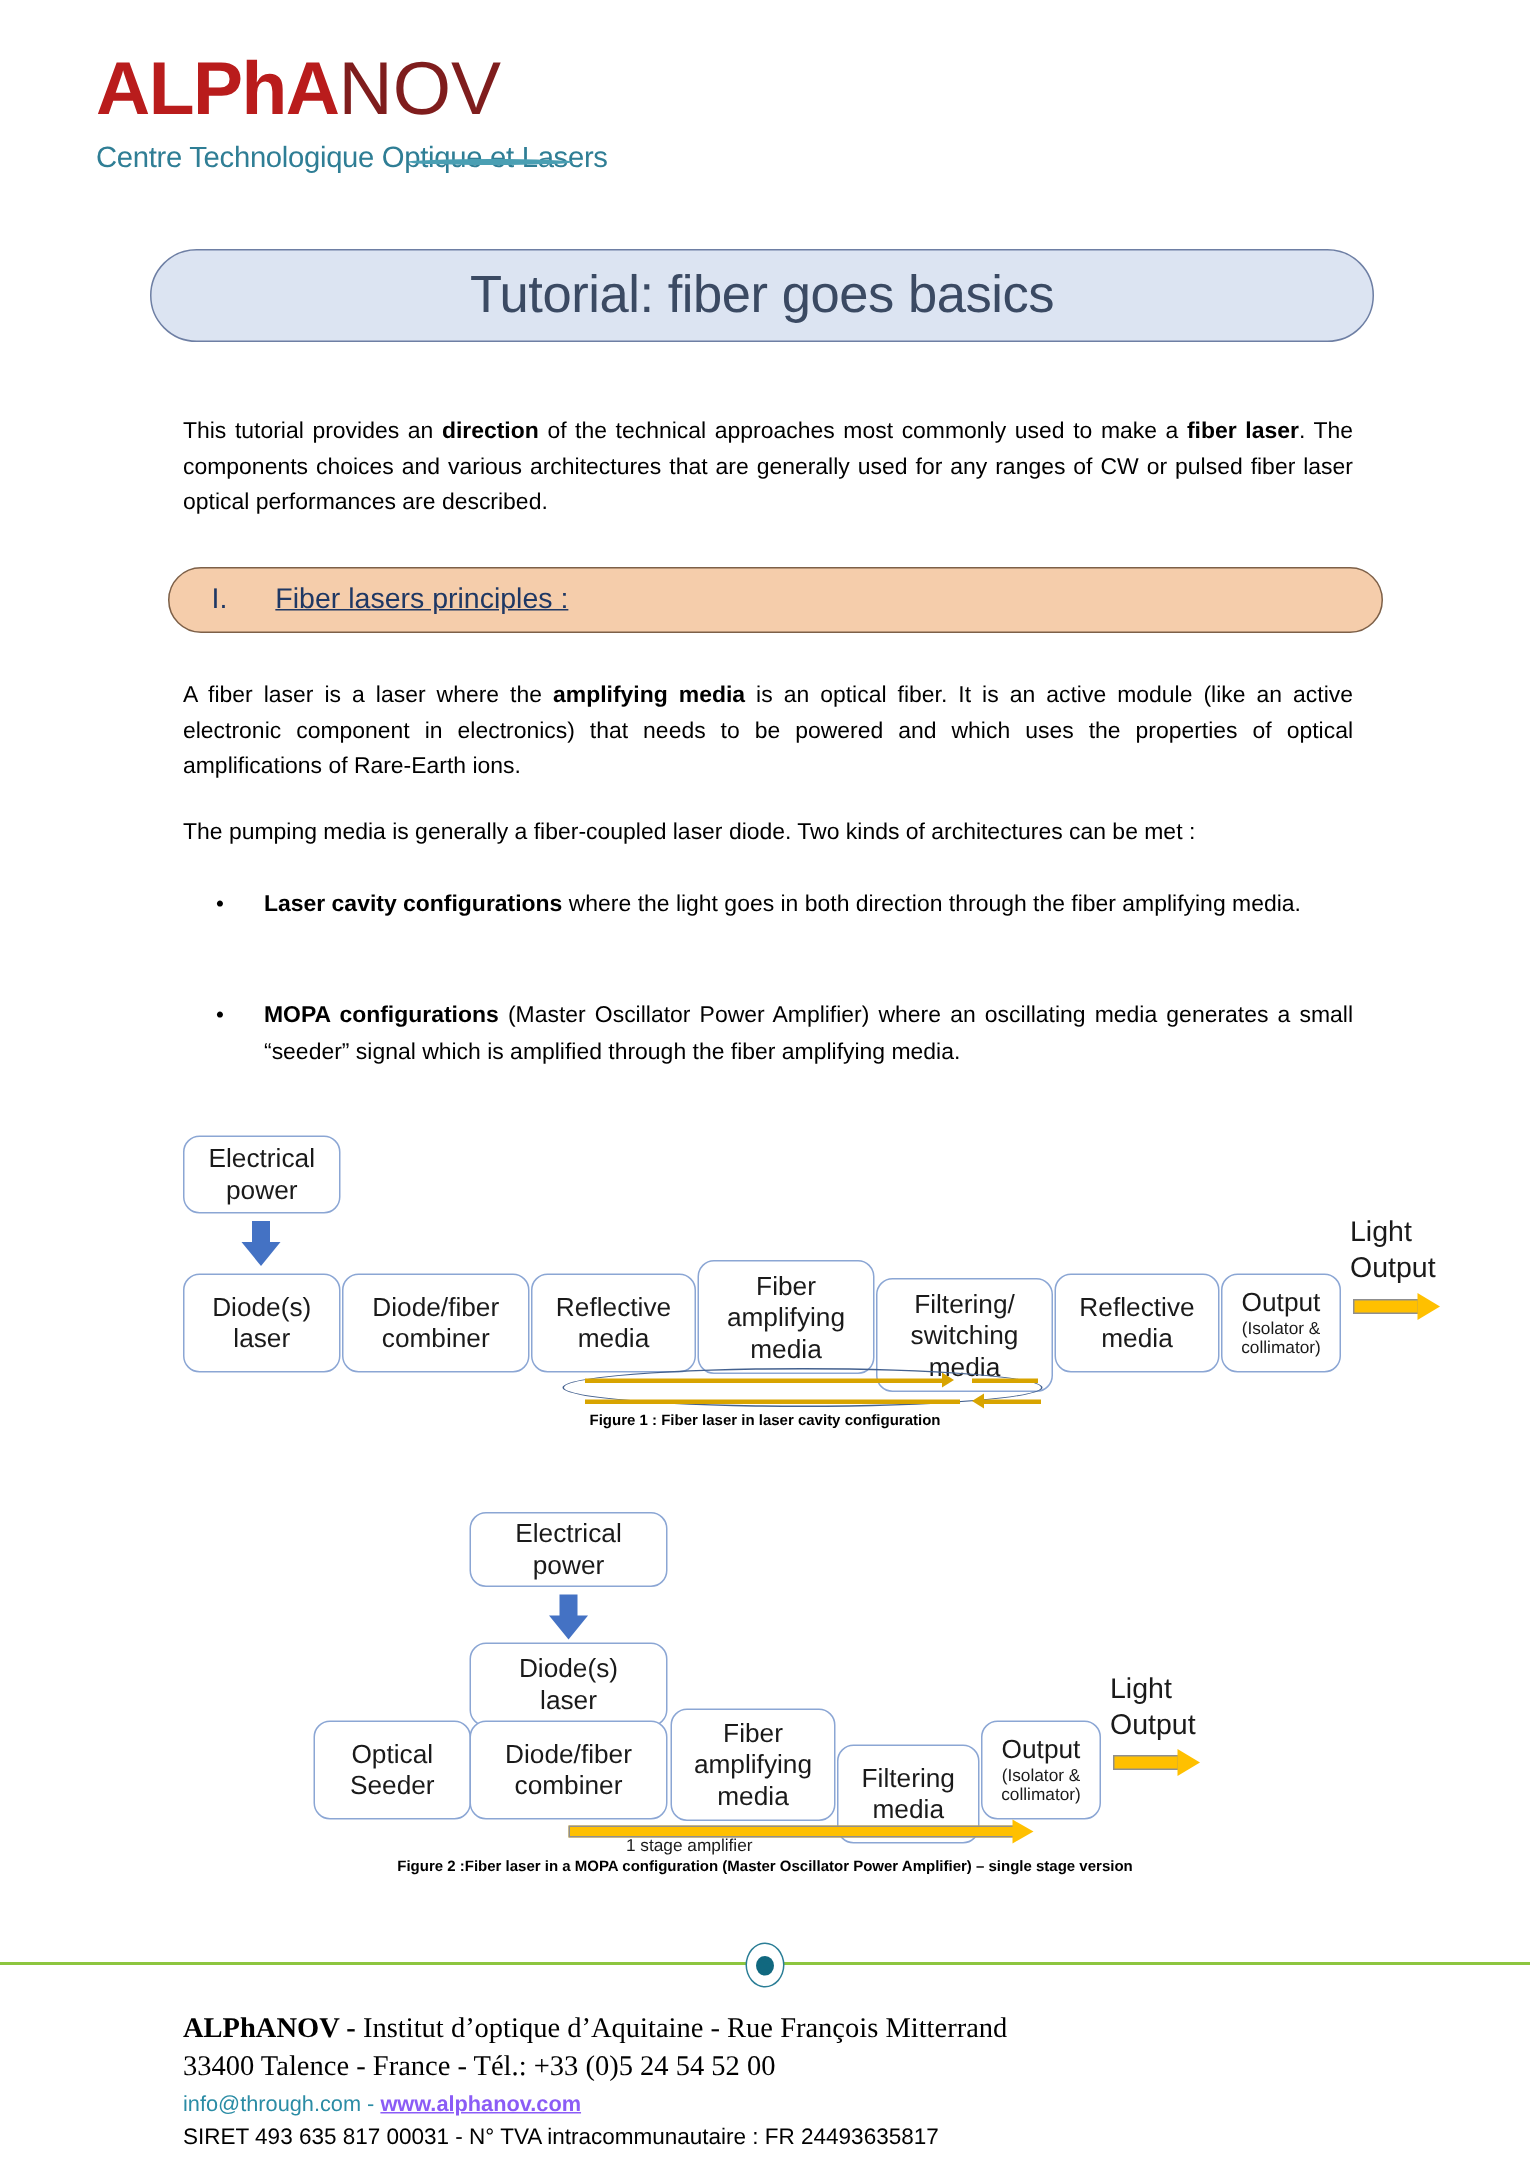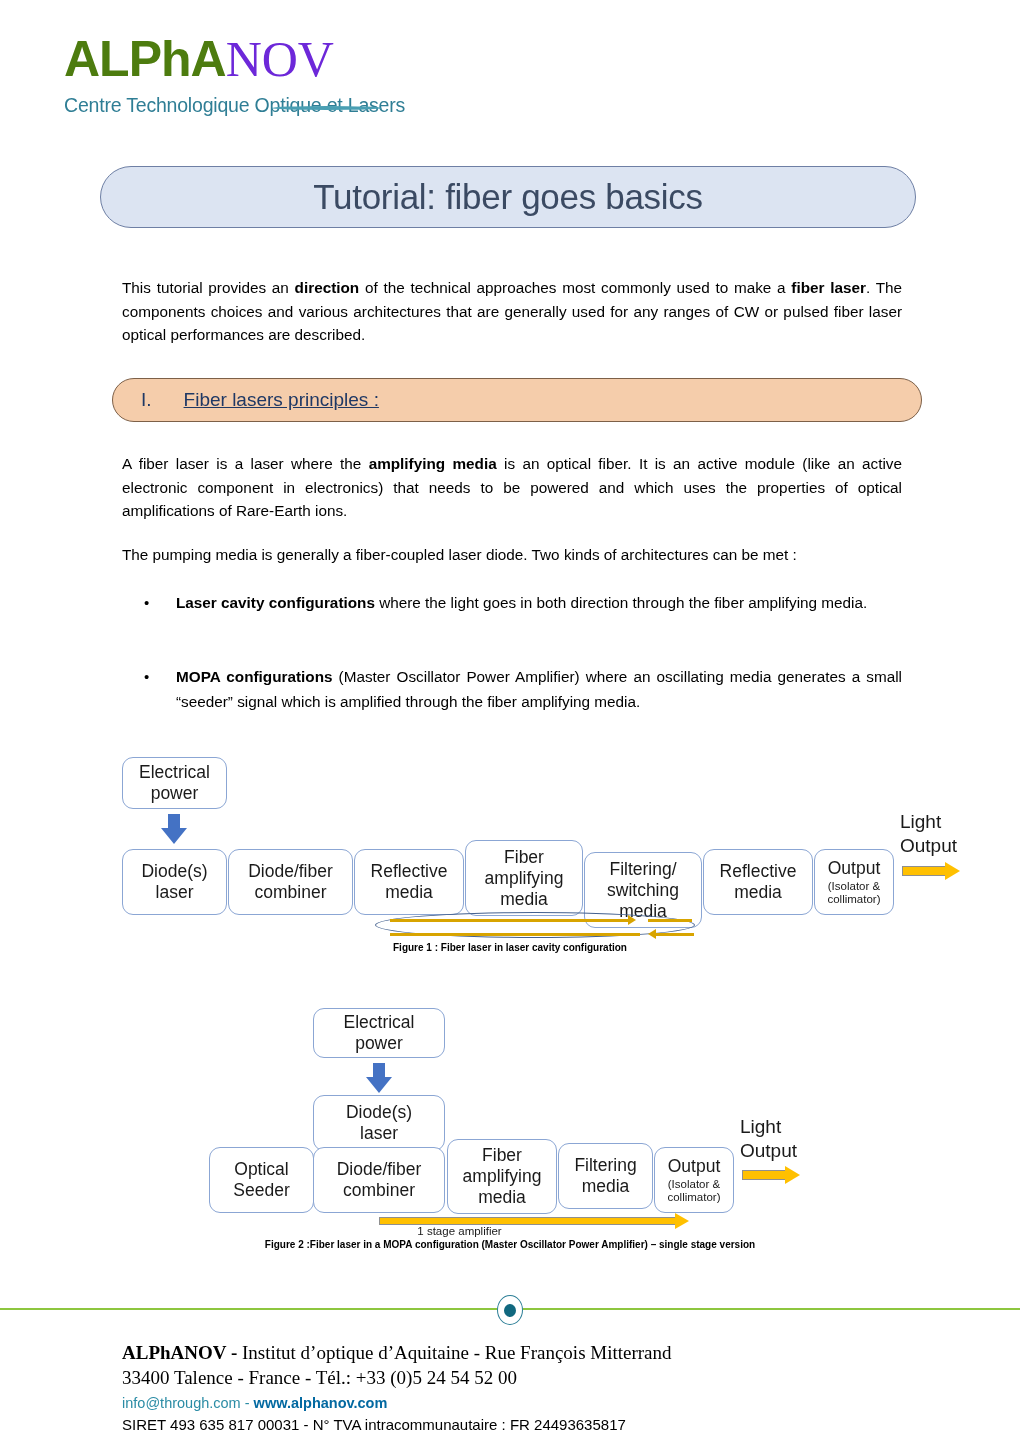--- a/index.html
+++ b/index.html
@@ -23,26 +23,25 @@
     top: 30px;
     width: 340px;
   }
   .logo-wordmark {
     font-size: 50px;
     line-height: 58px;
     font-weight: 700;
     letter-spacing: -1px;
     white-space: nowrap;
   }
-  .logo-alpha { color: #4d7c0f; }
+  .logo-alpha { color: #b91c1c; }
   .logo-nov {
-    color: #6d28d9;
+    color: #7f1d1d;
     font-weight: 400;
     letter-spacing: 0px;
-    font-family: Liberation Serif, serif;
   }
   .logo-underline {
     position: absolute;
     left: 208px;
     top: 76px;
     width: 110px;
     height: 4px;
     border-radius: 50%;
     background: #4a9fb3;
   }
@@ -312,22 +311,23 @@
   }
   .f-serif b { font-weight: 700; }
   .f-contact {
     font-size: 14.5px;
     line-height: 22px;
     margin-top: 2px;
   }
   .f-email { color: #2b8ca5; }
   .f-sep { color: #2b8ca5; }
   .f-web {
-    color: #0369a1;
+    color: #8b5cf6;
     font-weight: 700;
+    text-decoration: underline;
   }
   .f-siret {
     font-size: 15px;
     line-height: 22px;
     color: #000;
   }
 </style>
 </head>
 <body>
 
@@ -465,21 +465,21 @@
     <span>Diode/fiber</span>
     <span>combiner</span>
   </div>
 
   <div class="dgbox" style="left:447px; top:136px; width:110px; height:75px;">
     <span>Fiber</span>
     <span>amplifying</span>
     <span>media</span>
   </div>
 
-  <div class="dgbox" style="left:558px; top:140px; width:95px; height:66px;align-items:center;">
+  <div class="dgbox" style="left:558px; top:160px; width:95px; height:66px;align-items:center;">
     <span>Filtering</span>
     <span>media</span>
   </div>
 
   <div class="dgbox" style="left:654px; top:144px; width:80px; height:66px;">
     <span>Output</span>
     <span class="sub">(Isolator &amp; collimator)</span>
   </div>
 
   <div style="position:absolute; left:740px; top:112px; width:110px; font-size:19px; line-height:24px; color:#1a1a1a;">

